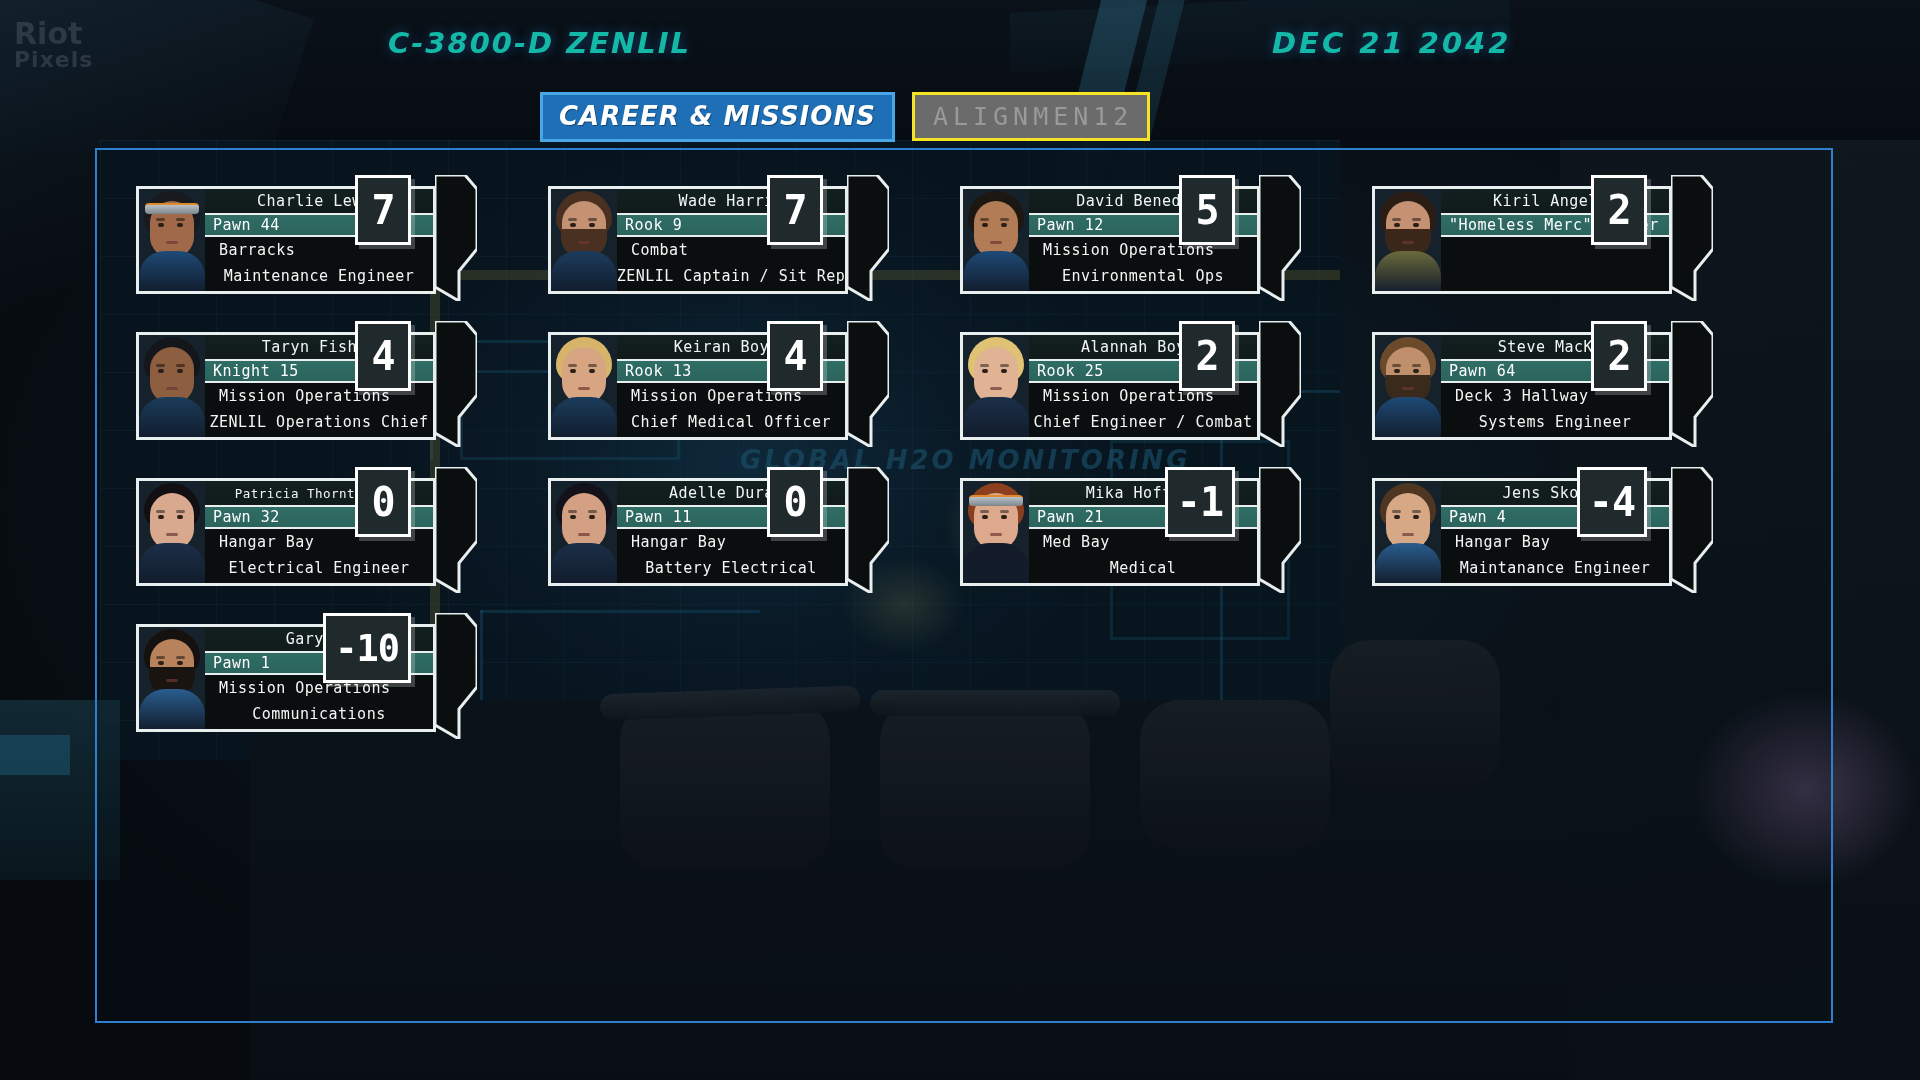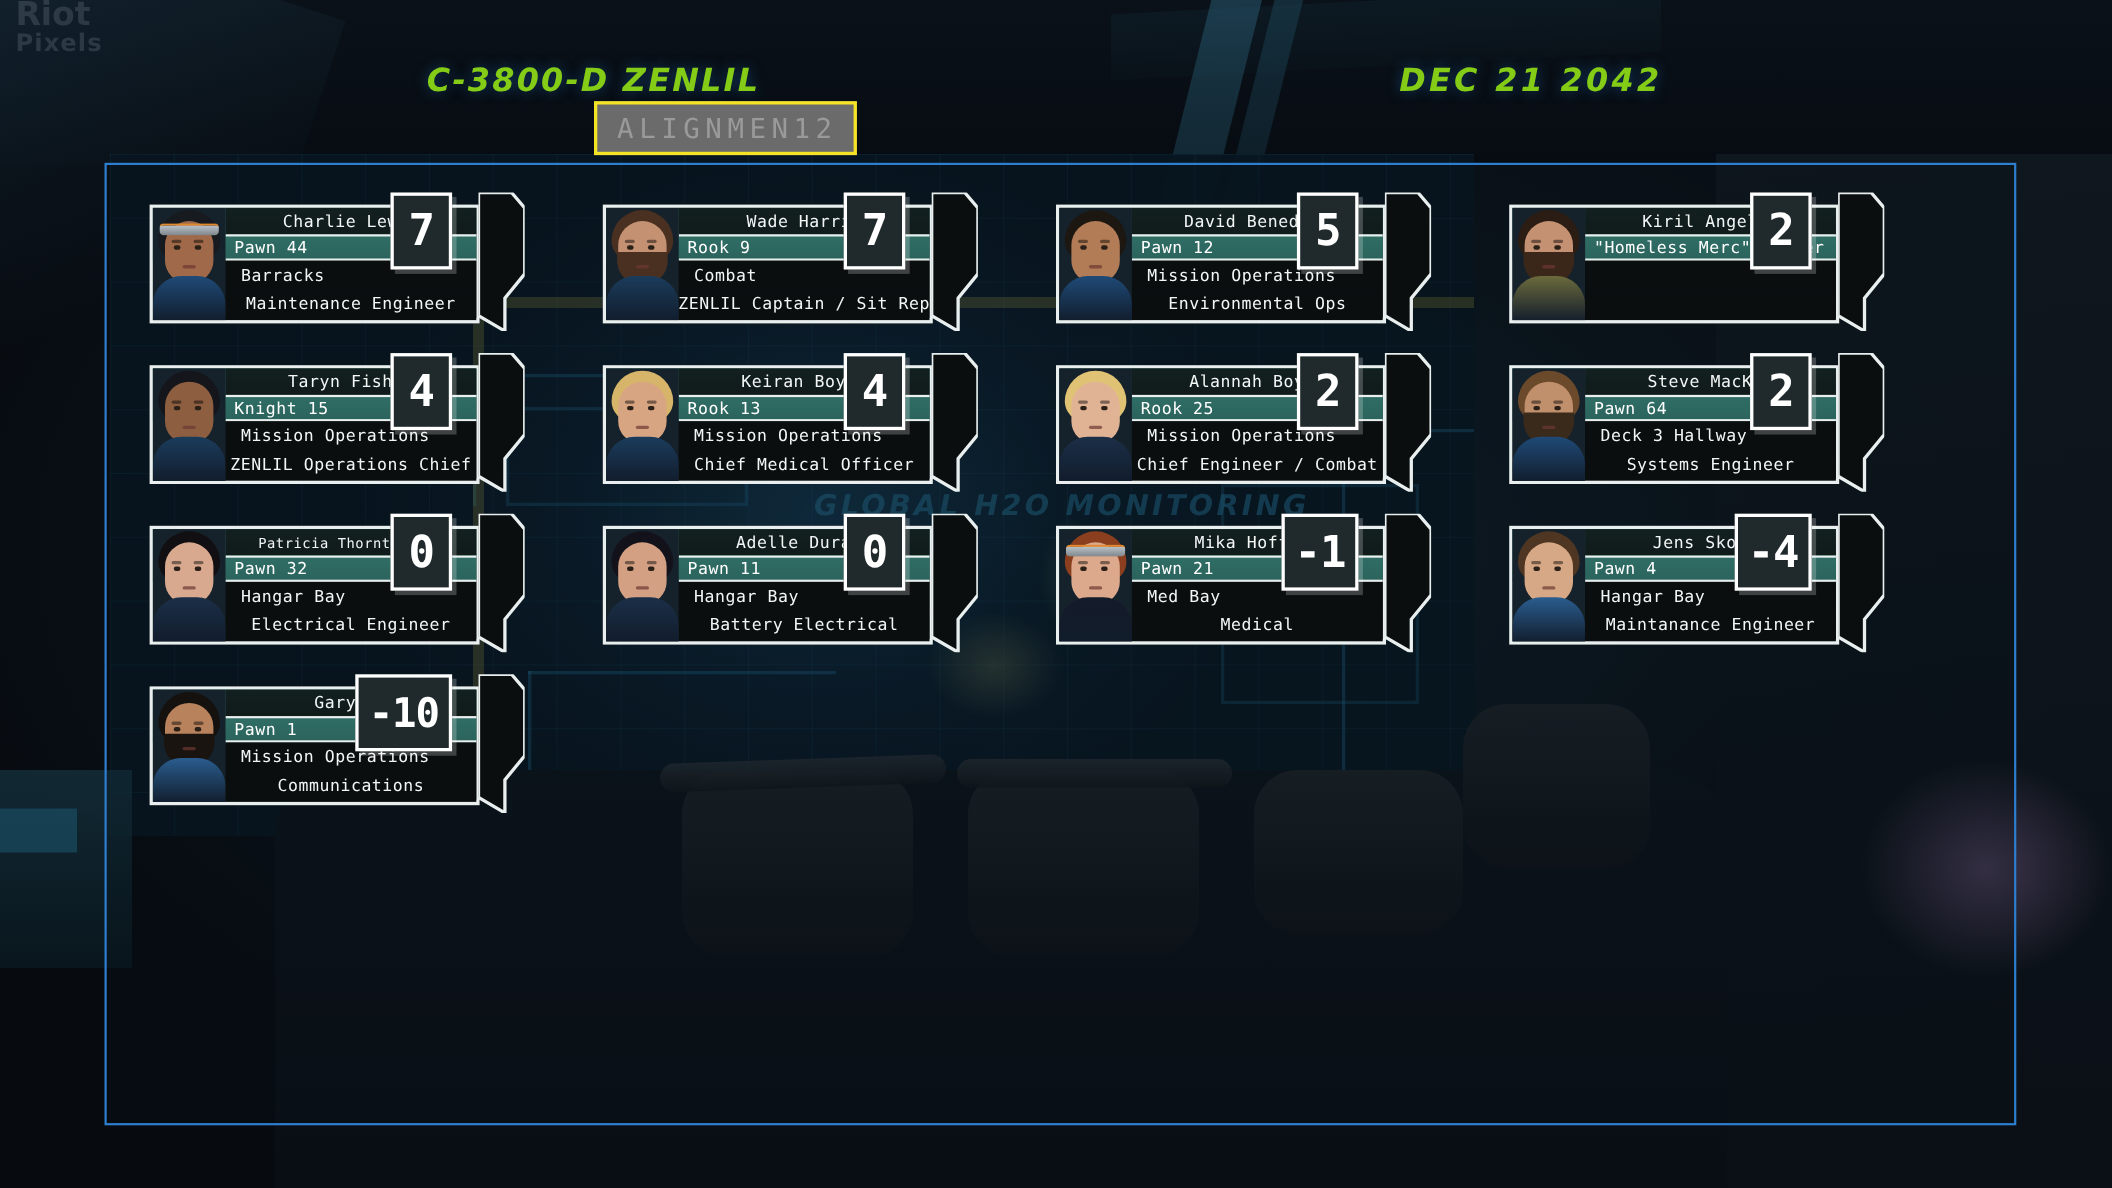--- a/index.html
+++ b/index.html
@@ -160,41 +160,41 @@
     position:absolute; left: 360px; top: 230px; width: 220px; height: 90px;
     border: 3px solid rgba(35,110,150,.28);
   }
   #bg-mbox2 {
     position:absolute; left: 1010px; top: 300px; width: 180px; height: 200px;
     border: 3px solid rgba(35,110,150,.25);
   }
 
   
   #watermark {
-    position: absolute; left: 14px; top: 0;
+    position: absolute; left: 14px; top: 20px;
     color: rgba(150,160,175,.22);
     font-family: "DejaVu Sans", sans-serif;
     font-weight: bold;
     line-height: .96;
     user-select: none;
   }
   #watermark .wm-1 { font-size: 30px; display:block; }
   #watermark .wm-2 { font-size: 22px; display:block; letter-spacing: 1px; }
 
   
   #hud { position: absolute; inset: 0; }
 
   #ship-title, #date-label {
-    position: absolute; top: 56px;
+    position: absolute; top: 26px;
     font-family: "DejaVu Sans", sans-serif;
     font-weight: bold;
     font-style: italic;
     font-size: 29px;
     letter-spacing: 2px;
-    color: #84cc16;
+    color: #14b8a6;
     text-shadow: 0 0 12px rgba(30,110,190,.5);
     white-space: nowrap;
   }
   #ship-title { left: 388px; }
   #date-label { left: 1272px; letter-spacing: 3px; }
 
   #tabbar {
     position: absolute; left: 540px; top: 92px;
     display: flex; gap: 17px; align-items: flex-start;
   }
@@ -455,20 +455,21 @@
   <span class="wm-1">Riot</span>
   <span class="wm-2">Pixels</span>
 </div>
 
 <div id="hud">
 
   <div id="ship-title">C-3800-D ZENLIL</div>
   <div id="date-label">DEC 21 2042</div>
 
   <div id="tabbar">
+    <div class="tab">CAREER &amp; MISSIONS</div>
     <div class="tab tab-active">ALIGNMEN12</div>
   </div>
 
   <div id="panel"></div>
 
   <div id="card-grid">
       <div class="card-slot">
         <div class="card">
           <div class="tail">
             <svg width="42" height="126" viewBox="0 0 42 126">

